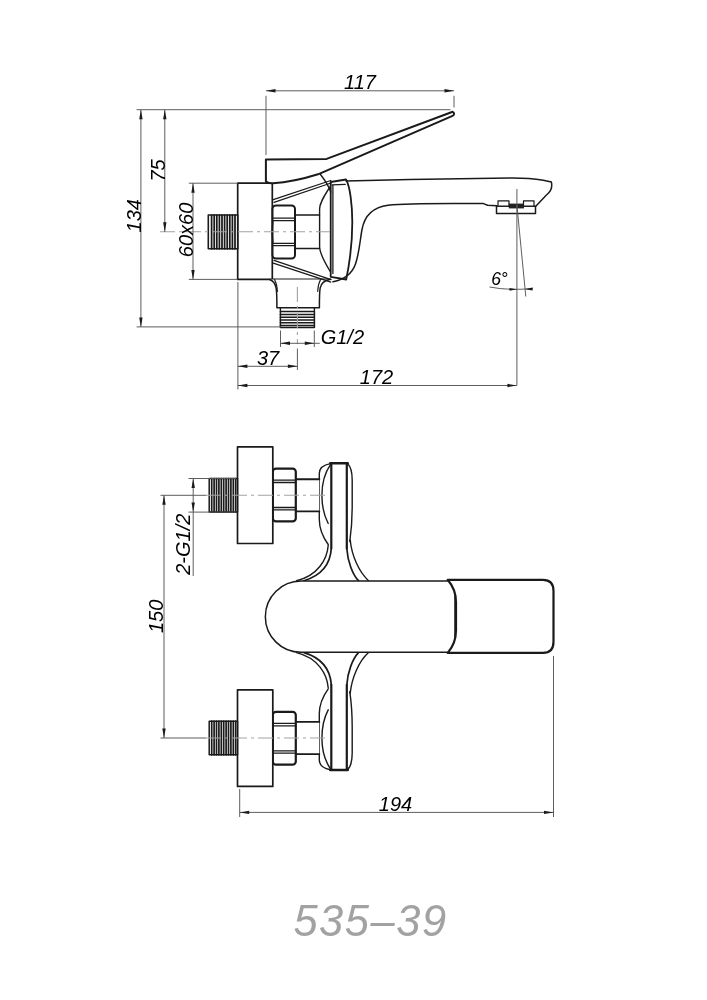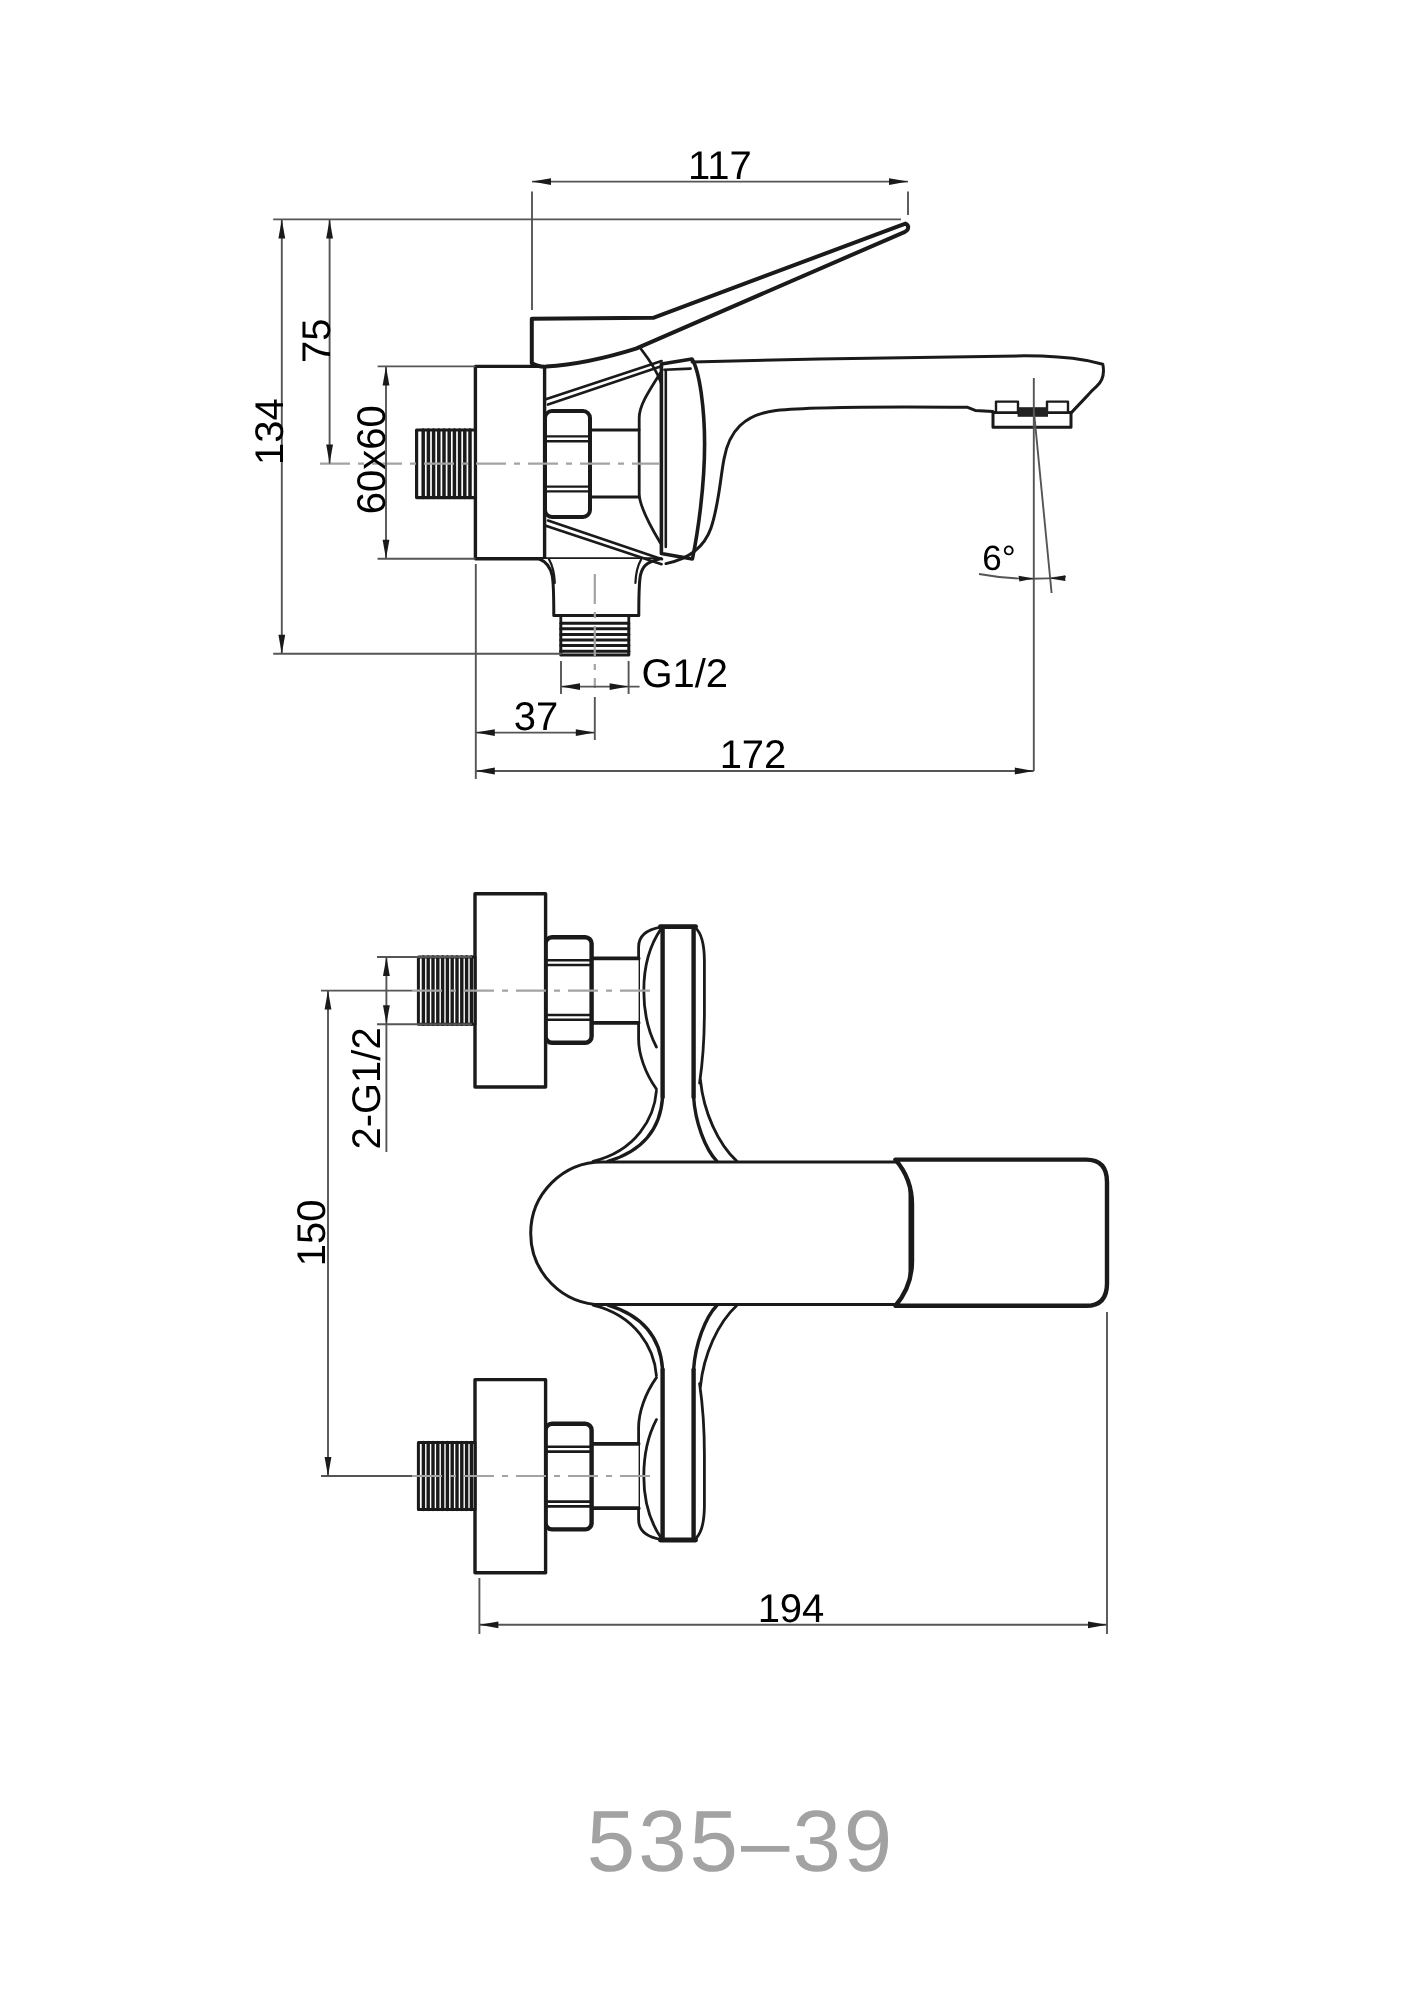--- a/index.html
+++ b/index.html
@@ -1,16 +1,16 @@
 <!DOCTYPE html>
 <html><head>
 <meta charset="utf-8">
 <style>
   html,body{margin:0;padding:0;background:#ffffff;}
-  .page{width:652px;height:1000px;position:relative;overflow:hidden;background:#a21caf;}
+  .page{width:652px;height:1000px;position:relative;overflow:hidden;background:#a21caf;font-style:italic;}
   svg{display:block;}
   text{font-family:"Liberation Sans", sans-serif;}
 </style>
 </head>
 <body>
 <div class="page" style="will-change:transform;transform:translateZ(0);">
 <svg width="707" height="1000" viewBox="0 0 707 1000">
 <rect x="0" y="0" width="707" height="1000" fill="#ffffff"></rect>
 
 <g id="topview" fill="none" stroke="#1a1a1a" stroke-width="1.4" stroke-linecap="round" stroke-linejoin="round">

